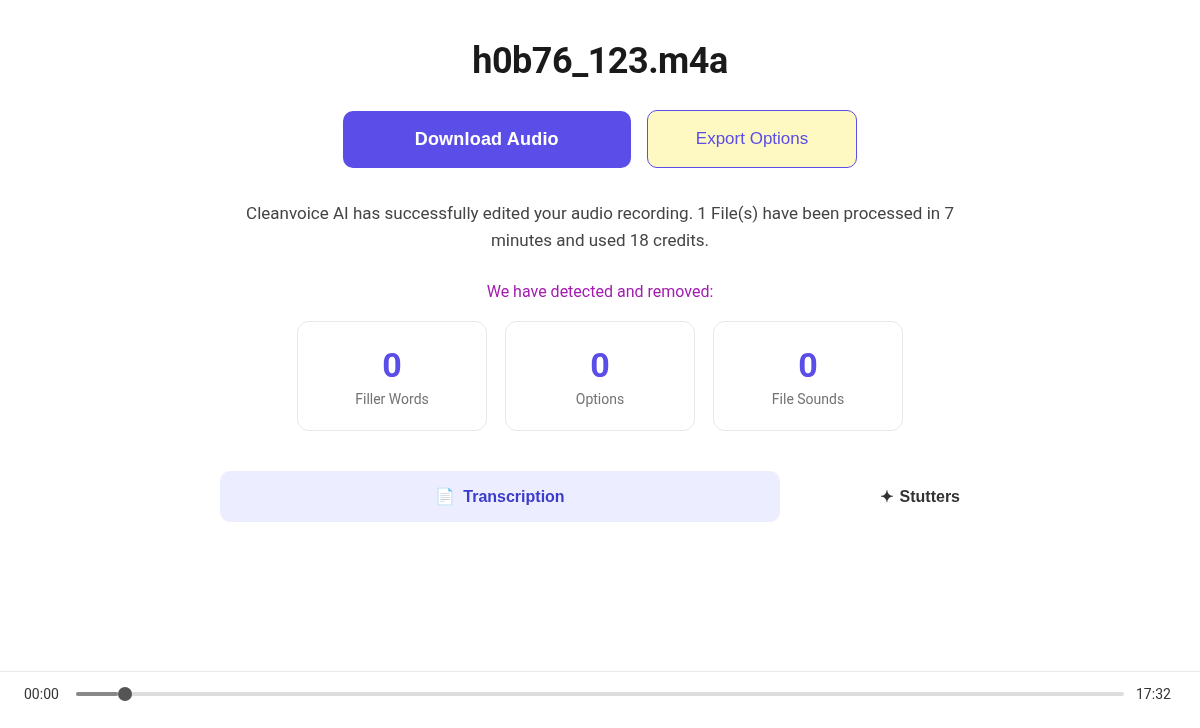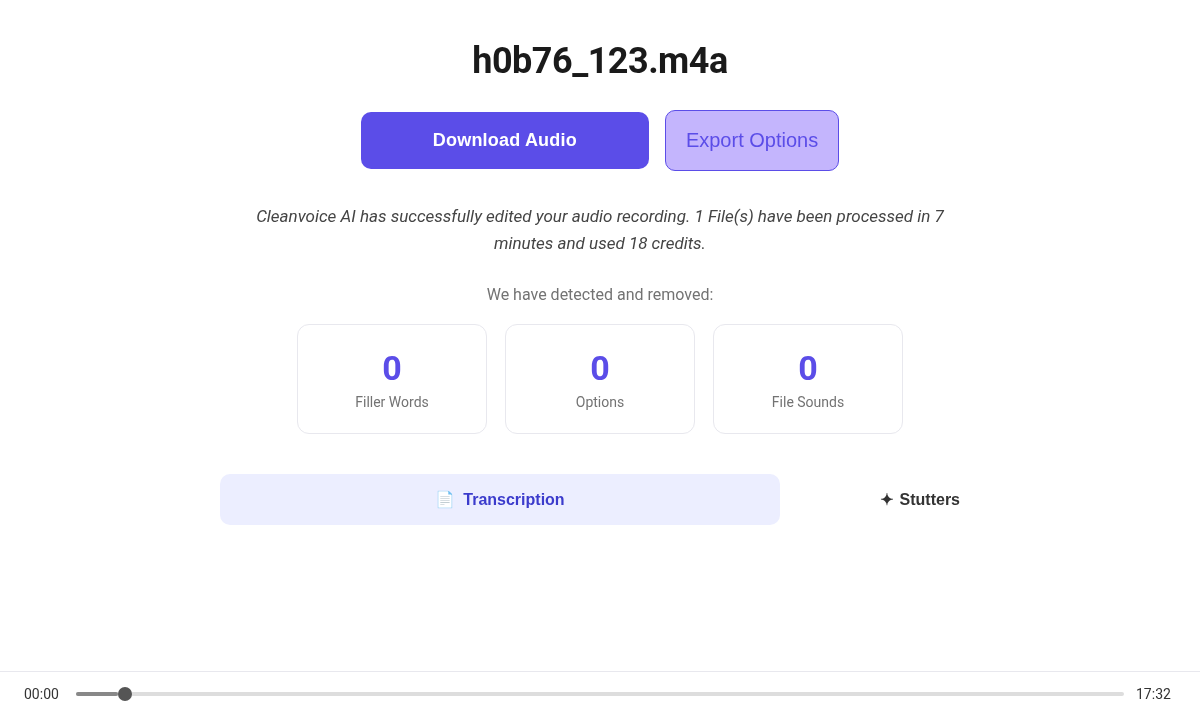--- a/index.html
+++ b/index.html
@@ -49,43 +49,42 @@
       border: none;
       border-radius: 10px;
       padding: 18px 72px;
       font-size: 18px;
       font-weight: 700;
       cursor: pointer;
       letter-spacing: 0.2px;
     }
 
     .btn-export-options {
-      background: #c4b5fd;
+      background: #fef9c3;
       color: #5b4de8;
       border: 1.5px solid #5b4de8;
       border-radius: 10px;
-      padding: 18px 20px;
-      font-size: 20px;
+      padding: 18px 48px;
+      font-size: 17px;
       font-weight: 500;
       cursor: pointer;
     }
 
     .success-message {
       font-size: 17px;
       color: #444444;
       text-align: center;
       max-width: 750px;
       line-height: 1.6;
       margin-bottom: 28px;
-      font-style: italic;
     }
 
     .detected-label {
       font-size: 16px;
-      color: #737373;
+      color: #a21caf;
       margin-bottom: 20px;
       text-align: center;
     }
 
     .stats-row {
       display: flex;
       gap: 18px;
       margin-bottom: 40px;
     }
 

